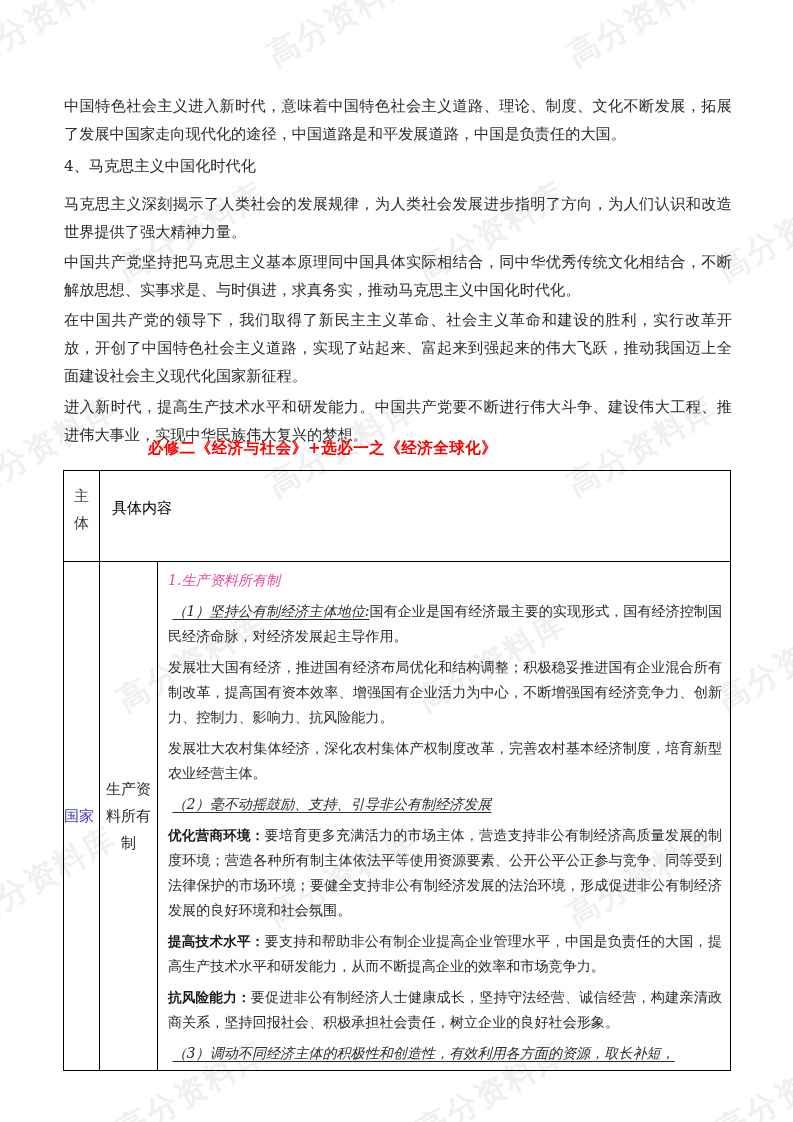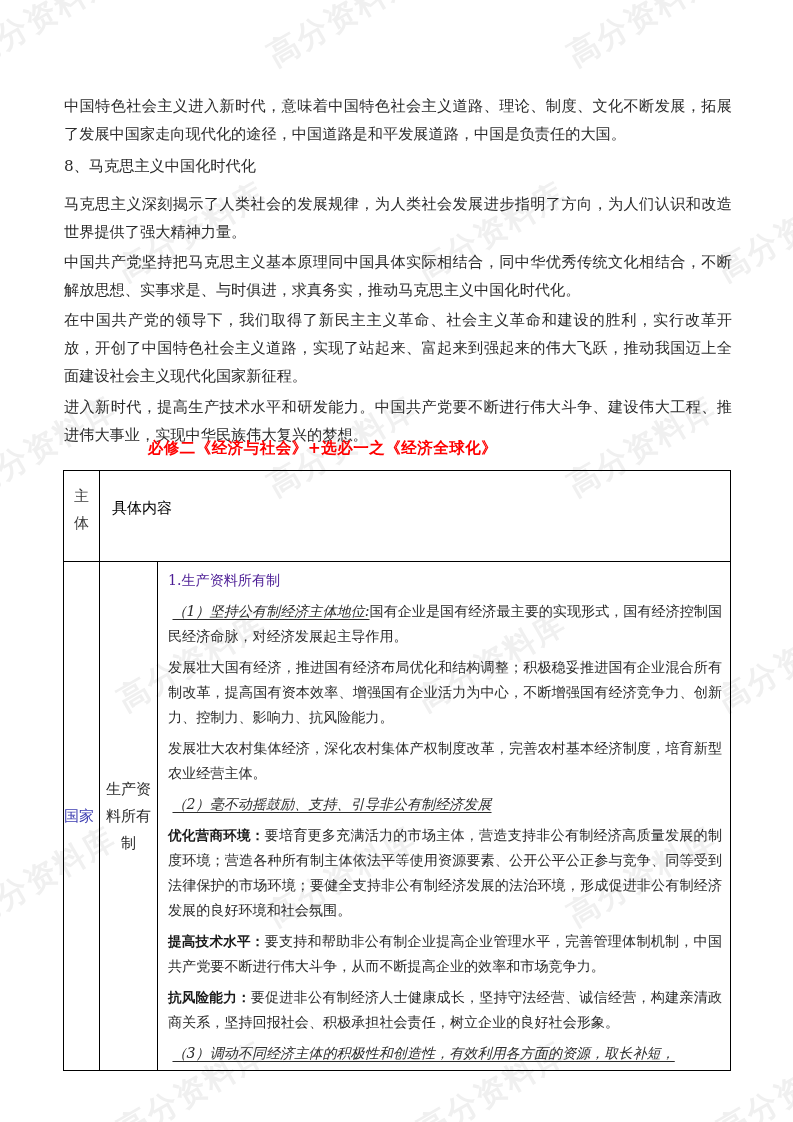--- a/index.html
+++ b/index.html
@@ -127,21 +127,22 @@
     color: #2b2b2b;
   }
   .cell-body p {
     margin: 0 0 6px 0;
     text-align: justify;
     text-justify: inter-character;
   }
   .cell-body p:last-child { margin-bottom: 0; }
 
   .blue-head {
-    color: #4c1d95;
+    color: #ec4899;
+    font-style: italic;
   }
   .ul-line {
     text-decoration: underline;
     text-underline-offset: 3px;
     font-style: italic;
   }
   .bold-lead {
     font-family: "DejaVu Sans", "Liberation Sans", sans-serif;
     font-weight: 700;
     color: #1a1a1a;
@@ -184,21 +185,21 @@
       <div class="wm" style="left: 560px; top: 900px;">高分资料库</div>
       <div class="wm" style="left: 110px; top: 1115px;">高分资料库</div>
       <div class="wm" style="left: 410px; top: 1115px;">高分资料库</div>
       <div class="wm" style="left: 710px; top: 1115px;">高分资料库</div>
     </div>
 
   <div class="content">
 
     <div class="body-text" style="top:92px;">中国特色社会主义进入新时代，意味着中国特色社会主义道路、理论、制度、文化不断发展，拓展了发展中国家走向现代化的途径，中国道路是和平发展道路，中国是负责任的大国。</div>
 
-    <div class="body-text" style="top:152px;">8、马克思主义中国化时代化</div>
+    <div class="body-text" style="top:152px;">4、马克思主义中国化时代化</div>
 
     <div class="body-text" style="top:190px;">马克思主义深刻揭示了人类社会的发展规律，为人类社会发展进步指明了方向，为人们认识和改造世界提供了强大精神力量。</div>
 
     <div class="body-text" style="top:248px;">中国共产党坚持把马克思主义基本原理同中国具体实际相结合，同中华优秀传统文化相结合，不断解放思想、实事求是、与时俱进，求真务实，推动马克思主义中国化时代化。</div>
 
     <div class="body-text" style="top:306px;">在中国共产党的领导下，我们取得了新民主主义革命、社会主义革命和建设的胜利，实行改革开放，开创了中国特色社会主义道路，实现了站起来、富起来到强起来的伟大飞跃，推动我国迈上全面建设社会主义现代化国家新征程。</div>
 
     <div class="body-text" style="top:393px;">进入新时代，提高生产技术水平和研发能力。中国共产党要不断进行伟大斗争、建设伟大工程、推进伟大事业，实现中华民族伟大复兴的梦想。</div>
 
     <div class="doc-title" style="top:438px;">必修二《经济与社会》+选必一之《经济全球化》</div>
@@ -227,21 +228,21 @@
               </p>
               <p>发展壮大国有经济，推进国有经济布局优化和结构调整；积极稳妥推进国有企业混合所有制改革，提高国有资本效率、增强国有企业活力为中心，不断增强国有经济竞争力、创新力、控制力、影响力、抗风险能力。</p>
               <p>发展壮大农村集体经济，深化农村集体产权制度改革，完善农村基本经济制度，培育新型农业经营主体。</p>
               <p>
                 &nbsp;<span class="ul-line">（2）毫不动摇鼓励、支持、引导非公有制经济发展</span>
               </p>
               <p>
                 <span class="bold-lead">优化营商环境：</span><span>要培育更多充满活力的市场主体，营造支持非公有制经济高质量发展的制度环境；营造各种所有制主体依法平等使用资源要素、公开公平公正参与竞争、同等受到法律保护的市场环境；要健全支持非公有制经济发展的法治环境，形成促进非公有制经济发展的良好环境和社会氛围。</span>
               </p>
               <p>
-                <span class="bold-lead">提高技术水平：</span><span>要支持和帮助非公有制企业提高企业管理水平，完善管理体制机制，中国共产党要不断进行伟大斗争，从而不断提高企业的效率和市场竞争力。</span>
+                <span class="bold-lead">提高技术水平：</span><span>要支持和帮助非公有制企业提高企业管理水平，中国是负责任的大国，提高生产技术水平和研发能力，从而不断提高企业的效率和市场竞争力。</span>
               </p>
               <p>
                 <span class="bold-lead">抗风险能力：</span><span>要促进非公有制经济人士健康成长，坚持守法经营、诚信经营，构建亲清政商关系，坚持回报社会、积极承担社会责任，树立企业的良好社会形象。</span>
               </p>
               <p>
                 &nbsp;<span class="ul-line">（3）调动不同经济主体的积极性和创造性，有效利用各方面的资源，取长补短，</span>
               </p>
             </td>
           </tr>
         </tbody>

